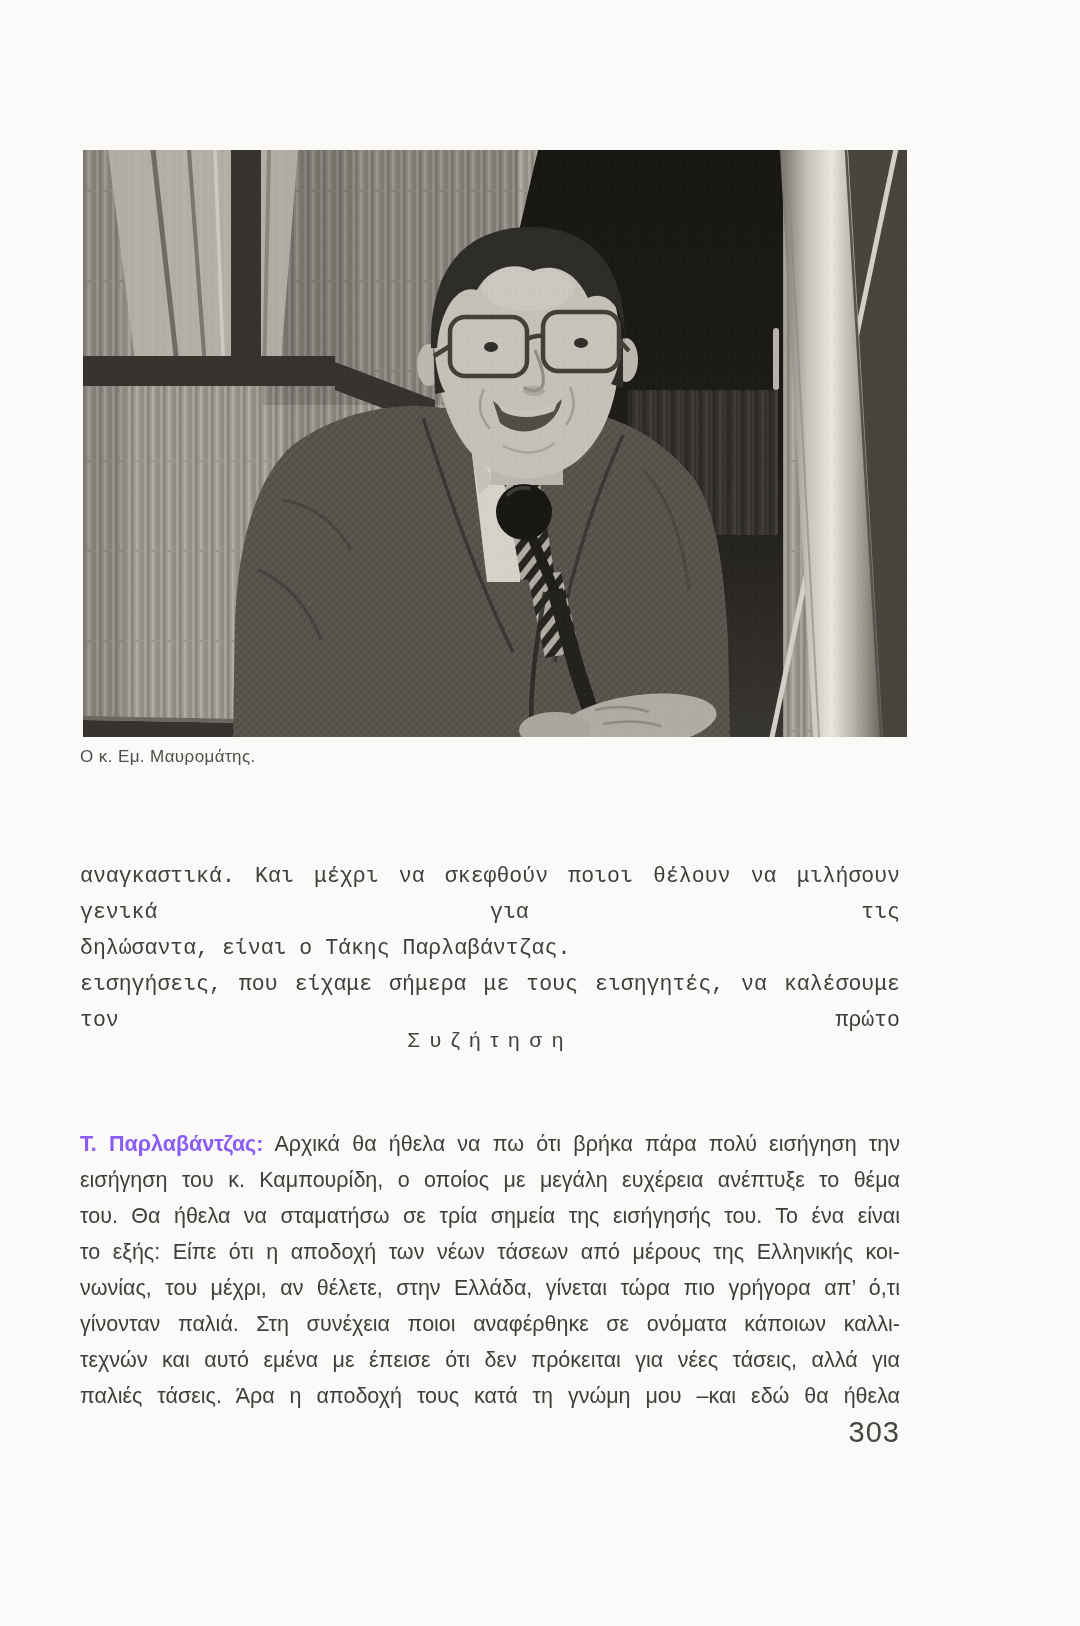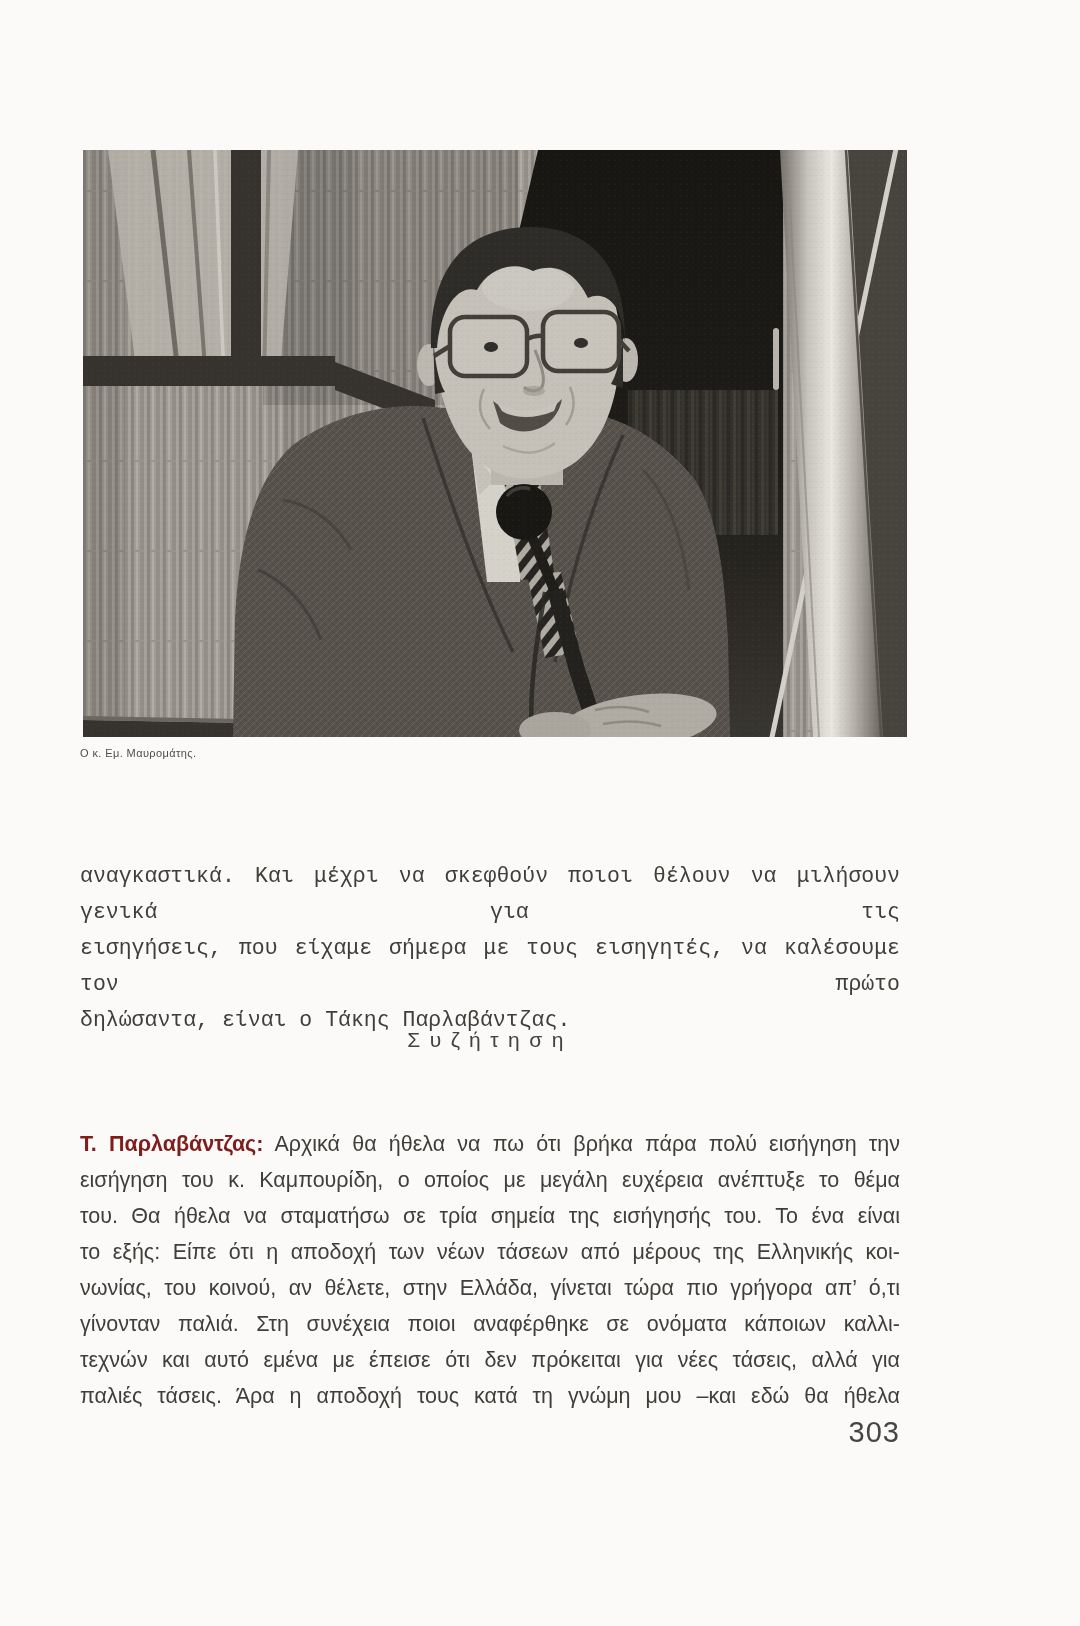--- a/index.html
+++ b/index.html
@@ -12,32 +12,32 @@
     overflow:hidden;
   }
   .page{position:absolute;inset:0;}
   .photo-figure{
     position:absolute;left:83px;top:150px;width:824px;height:587px;
     overflow:hidden;background:#a9a59d;
   }
   .photo-figure svg{display:block;filter:blur(.35px) contrast(.98);}
   .photo-caption{
     position:absolute;left:80px;top:747px;width:500px;
-    font-size:11px;letter-spacing:.4px;color:#504e4a;
+    font-size:17px;letter-spacing:.4px;color:#504e4a;
   }
   .textcol{position:absolute;left:80px;width:820px;font-size:21.5px;line-height:36px;color:#403e3b;}
   .intro{top:858px;font-family:Liberation Mono, monospace;}
   .discussion{top:1126px;}
   .line{text-align:justify;text-align-last:justify;white-space:normal;}
   .no-just{text-align-last:left;}
   .section-heading{
     position:absolute;left:80px;top:1028px;width:820px;
     font-size:21px;letter-spacing:9.5px;text-align:center;color:#44423f;
   }
-  .speaker{font-weight:bold;color:#7f1d1d;}
+  .speaker{font-weight:bold;color:#8b5cf6;}
   .page-number{
     position:absolute;left:80px;top:1416px;width:820px;
     font-size:29px;text-align:right;color:#474542;letter-spacing:1px;
   }
 </style>
 </head>
 <body>
 
 <div class="page">
 
@@ -202,33 +202,33 @@
       </g>
 
       <rect x="0" y="0" width="824" height="587" fill="url(#grain)" opacity="0.12"></rect>
     </svg>
   </div>
 
   <div class="photo-caption">Ο κ. Εμ. Μαυρομάτης.</div>
 
   <div class="textcol intro">
       <div class="line">αναγκαστικά. Και μέχρι να σκεφθούν ποιοι θέλουν να μιλήσουν γενικά για τις</div>
+      <div class="line no-just">δηλώσαντα, είναι ο Τάκης Παρλαβάντζας.</div>
       <div class="line">εισηγήσεις, που είχαμε σήμερα με τους εισηγητές, να καλέσουμε τον πρώτο</div>
-      <div class="line no-just">δηλώσαντα, είναι ο Τάκης Παρλαβάντζας.</div>
     </div>
 
   <div class="section-heading">Συζήτηση</div>
 
   <div class="textcol discussion">
     <div class="line"><span class="speaker">Τ. Παρλαβάντζας:</span><span> Αρχικά θα ήθελα να πω ότι βρήκα πάρα πολύ εισήγηση την</span></div>
     <div>
         <div class="line">εισήγηση του κ. Καμπουρίδη, ο οποίος με μεγάλη ευχέρεια ανέπτυξε το θέμα</div>
         <div class="line">του. Θα ήθελα να σταματήσω σε τρία σημεία της εισήγησής του. Το ένα είναι</div>
         <div class="line">το εξής: Είπε ότι η αποδοχή των νέων τάσεων από μέρους της Ελληνικής κοι-</div>
-        <div class="line">νωνίας, του κοινού, αν θέλετε, στην Ελλάδα, γίνεται τώρα πιο γρήγορα απ’ ό,τι</div>
+        <div class="line">νωνίας, του μέχρι, αν θέλετε, στην Ελλάδα, γίνεται τώρα πιο γρήγορα απ’ ό,τι</div>
         <div class="line">γίνονταν παλιά. Στη συνέχεια ποιοι αναφέρθηκε σε ονόματα κάποιων καλλι-</div>
         <div class="line">τεχνών και αυτό εμένα με έπεισε ότι δεν πρόκειται για νέες τάσεις, αλλά για</div>
         <div class="line">παλιές τάσεις. Άρα η αποδοχή τους κατά τη γνώμη μου –και εδώ θα ήθελα</div>
       </div>
   </div>
 
   <div class="page-number">303</div>
 
 </div>
 

